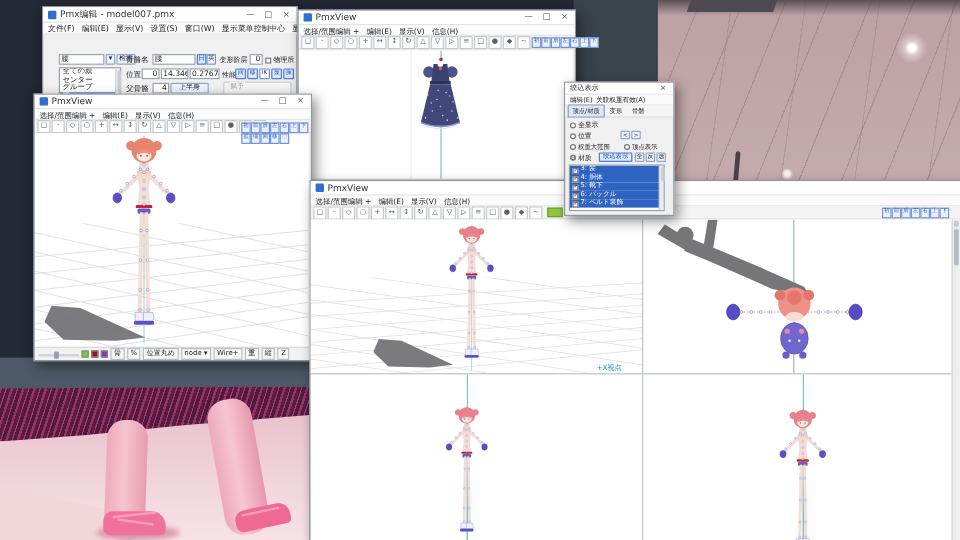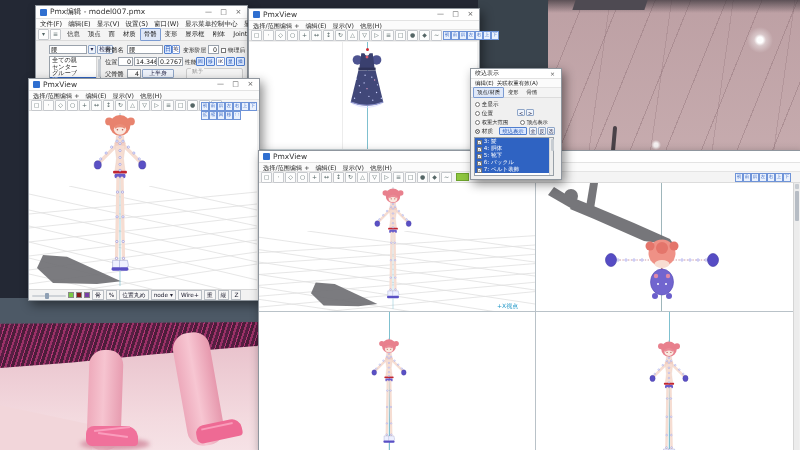--- a/index.html
+++ b/index.html
@@ -218,40 +218,20 @@
     <div class="mb" style="height:10px;">
 
     <span class="mi">文件(F)</span>
         <span class="mi">编辑(E)</span>
         <span class="mi">显示(V)</span>
         <span class="mi">设置(S)</span>
         <span class="mi">窗口(W)</span>
         <span class="mi">显示菜单控制中心</span>
         <span class="mi">显示菜单控制中心</span>
       </div>
-    <div class="tlb" style="height:12px;gap:0;">
-      <span style="display:flex;gap:1px;margin-right:2px;">
-
-      <span class="ti">▾</span>
-          <span class="ti">≡</span>
-        </span>
-      <span style="display:flex;">
-
-      <span class="tab">信息</span>
-          <span class="tab">顶点</span>
-          <span class="tab">面</span>
-          <span class="tab">材质</span>
-          <span class="tab on">骨骼</span>
-          <span class="tab">变形</span>
-          <span class="tab">显示框</span>
-          <span class="tab">刚体</span>
-          <span class="tab">Joint</span>
-          <span class="tab">SoftBody</span>
-        </span>
-    </div>
 
     <div class="fld" style="left:13px;top:39px;width:38px;height:9px;text-align:left;">腰</div>
     <div class="btn" style="left:52px;top:39px;width:8px;height:9px;">▾</div>
     <div class="btn" style="left:61px;top:39px;width:16px;height:9px;">检索</div>
     <div class="list" style="left:13px;top:50px;width:52px;height:78px;">
 
     <div class="li">全ての親</div>
         <div class="li">センター</div>
         <div class="li">グルーブ</div>
         <div class="li on">腰</div>

